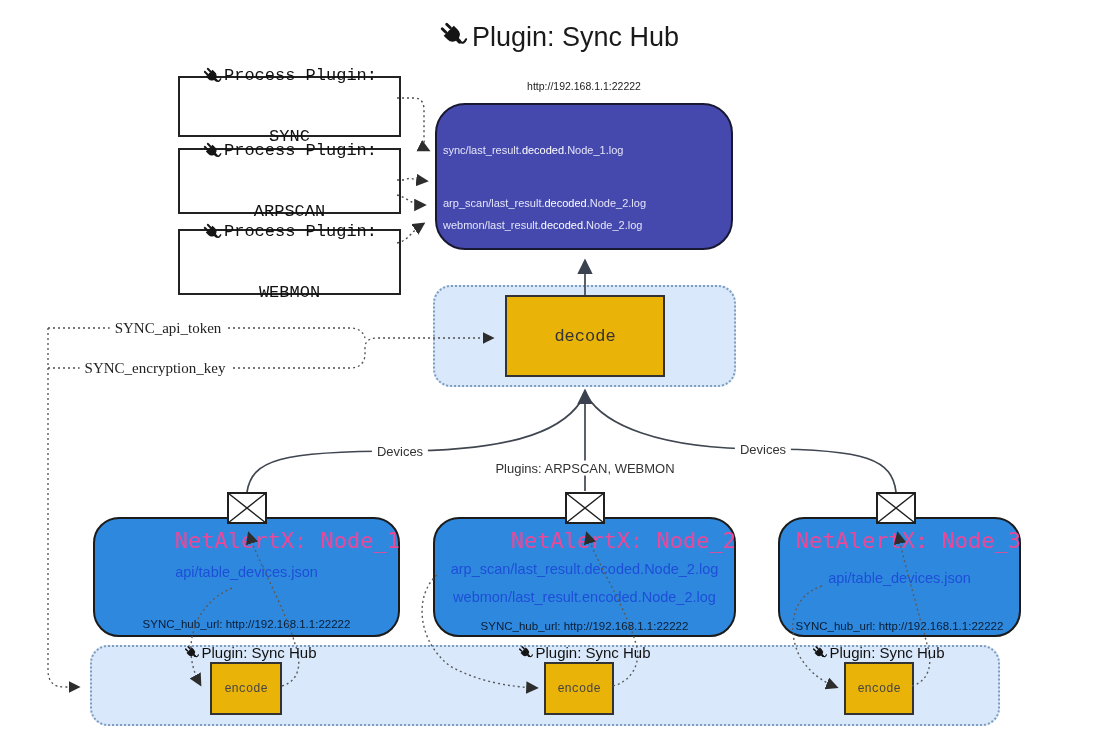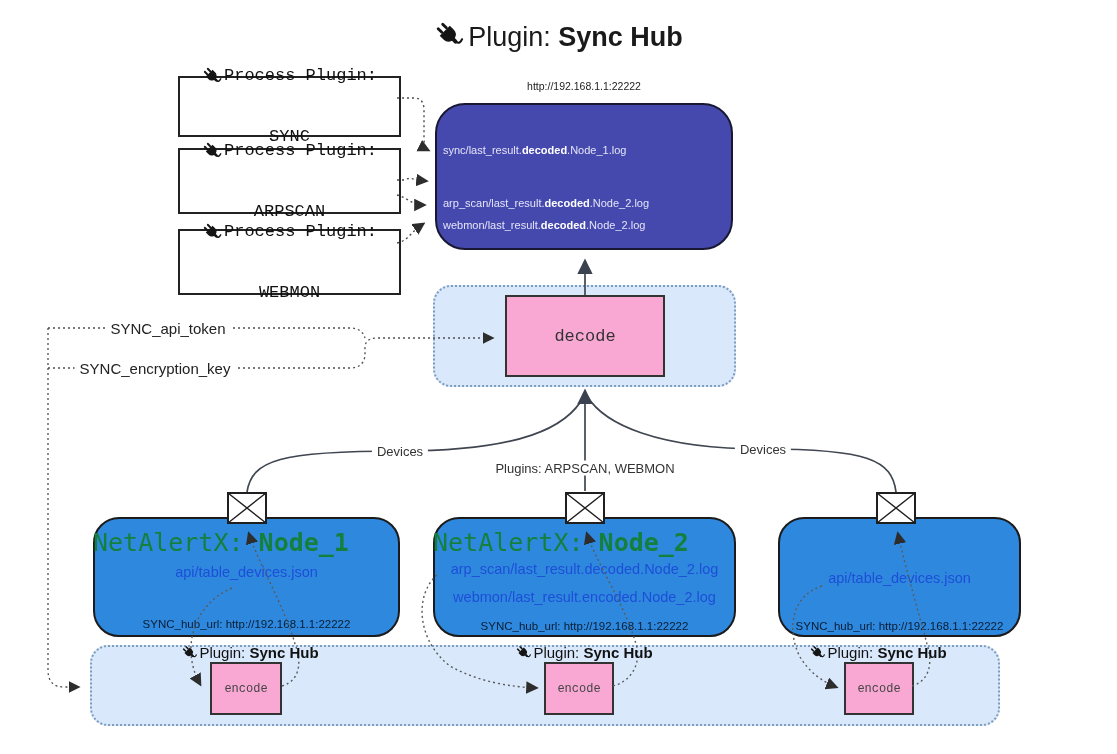--- a/index.html
+++ b/index.html
@@ -5,56 +5,56 @@
   html,body{margin:0;padding:0;background:#ffffff;}
   #canvas{position:relative;width:1117px;height:754px;background:#ffffff;overflow:hidden;
           font-family:"Liberation Sans",sans-serif;}
   svg.overlay{position:absolute;left:0;top:0;z-index:5;pointer-events:none;}
   .lbl{position:absolute;z-index:6;white-space:nowrap;transform:translate(-50%,-50%);}
   .lbl.bgw{background:#ffffff;padding:0 5px;}
   
   .title{position:absolute;top:20px;left:0;width:1117px;text-align:center;z-index:3;
          font-size:27px;color:#1a1a1a;}
   .title .plug{width:30px;height:30px;vertical-align:-4px;margin-right:4px;}
-  .bold{font-weight:bold;}
+  .bold{font-weight:normal;}
   
   .pbox{position:absolute;left:178px;width:219px;border:2px solid #222;background:#fff;z-index:3;
         font-family:"Liberation Mono",monospace;font-size:17px;color:#111;
         display:flex;flex-direction:column;align-items:center;justify-content:center;line-height:26px;gap:35px;}
   .pbox .row{display:flex;align-items:center;}
   .pbox .plug{width:20px;height:20px;margin-right:2px;}
   
   .hub{position:absolute;left:435px;top:103px;width:298px;height:147px;background:#4549ae;
        border:2px solid #181833;border-radius:30px;z-index:3;box-sizing:border-box;}
   .hub-title{position:absolute;left:435px;top:112px;width:298px;text-align:center;z-index:4;
        font-family:"DejaVu Sans Mono",monospace;font-size:19px;color:#ffffff;}
   .hub-log{position:absolute;left:443px;z-index:4;font-size:11px;color:#e4e4f8;white-space:nowrap;}
   .hub-log .bold{color:#ffffff;}
   .hub-url{position:absolute;left:435px;top:80px;width:298px;text-align:center;z-index:3;
        font-size:10.5px;color:#222;}
   
   .bluebox{position:absolute;background:#d9e9fb;border:2px dotted #7e9cc0;border-radius:18px;
        z-index:2;box-sizing:border-box;}
   
-  .wbox{position:absolute;background:#f9a8d4;border:2px solid #333;z-index:3;box-sizing:border-box;
+  .wbox{position:absolute;background:#eab308;border:2px solid #333;z-index:3;box-sizing:border-box;
        display:flex;align-items:center;justify-content:center;
        font-family:"Liberation Mono",monospace;color:#333;}
   
   .node{position:absolute;top:517px;height:120px;background:#2e89de;border:2px solid #1b1b1b;
        border-radius:26px;z-index:3;box-sizing:border-box;}
-  .node-title{position:absolute;top:528px;text-align:left;z-index:4;
-       font-family:"DejaVu Sans Mono",monospace;font-size:25px;color:#15803d;}
+  .node-title{position:absolute;top:528px;text-align:right;z-index:4;
+       font-family:"DejaVu Sans Mono",monospace;font-size:22px;color:#ec4899;}
   .node-line{position:absolute;text-align:center;z-index:4;font-size:14.5px;color:#1d4ed8;white-space:nowrap;}
   .node-url{position:absolute;text-align:center;z-index:4;font-size:11.5px;color:#0a1c33;white-space:nowrap;}
   
   .enc-lbl{position:absolute;z-index:6;white-space:nowrap;transform:translate(-50%,-50%);
        font-size:15px;color:#111;}
   .enc-lbl .plug{width:16px;height:16px;vertical-align:-3px;margin-right:2px;}
   .edge-sm{font-size:13px;color:#333;}
-  .edge-md{font-size:15px;color:#222;}
+  .edge-md{font-size:15px;color:#222;font-family:Liberation Serif, serif;}
 </style>
 </head>
 <body>
 
 <div id="canvas">
 
   <div class="title">
     <svg class="plug" viewBox="0 0 24 24">
         <use href="#plugsym"></use>
       </svg><span>Plugin:</span>
@@ -105,20 +105,21 @@
   <div class="node-line" style="left:93px;width:307px;top:564px;">api/table_devices.json</div>
   <div class="node-url" style="left:93px;width:307px;top:618px;">SYNC_hub_url: http://192.168.1.1:22222</div>
 
   <div class="node" style="left:433px;width:303px;"></div>
   <div class="node-title" style="left:433px;width:303px;"><span>NetAlertX: </span><span class="bold">Node_2</span></div>
   <div class="node-line" style="left:433px;width:303px;top:561px;">arp_scan/last_result.decoded.Node_2.log</div>
   <div class="node-line" style="left:433px;width:303px;top:589px;">webmon/last_result.encoded.Node_2.log</div>
   <div class="node-url" style="left:433px;width:303px;top:620px;">SYNC_hub_url: http://192.168.1.1:22222</div>
 
   <div class="node" style="left:778px;width:243px;"></div>
+  <div class="node-title" style="left:778px;width:243px;"><span>NetAlertX: </span><span class="bold">Node_3</span></div>
   <div class="node-line" style="left:778px;width:243px;top:570px;">api/table_devices.json</div>
   <div class="node-url" style="left:778px;width:243px;top:620px;">SYNC_hub_url: http://192.168.1.1:22222</div>
 
   <div class="bluebox" style="left:90px;top:645px;width:910px;height:81px;"></div>
   <div class="wbox" style="left:210px;top:662px;width:72px;height:53px;font-size:12px;color:#444;">
       <span>encode</span>
     </div>
   <div class="wbox" style="left:544px;top:662px;width:70px;height:53px;font-size:12px;color:#444;">
       <span>encode</span>
     </div>

